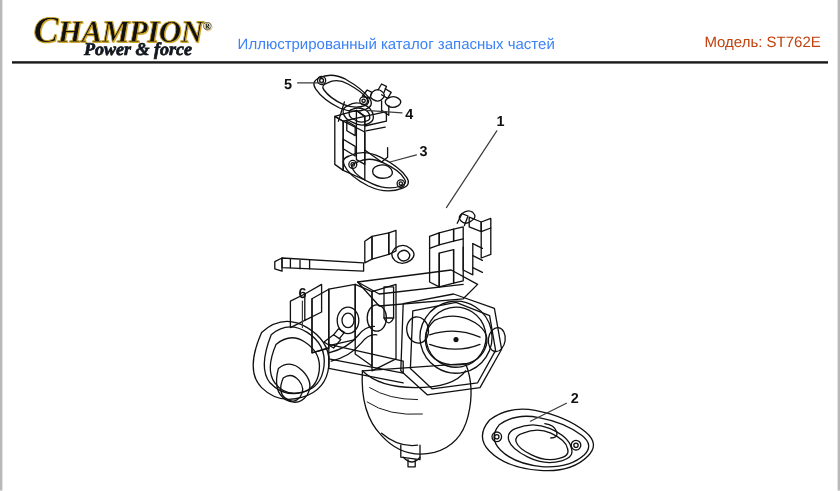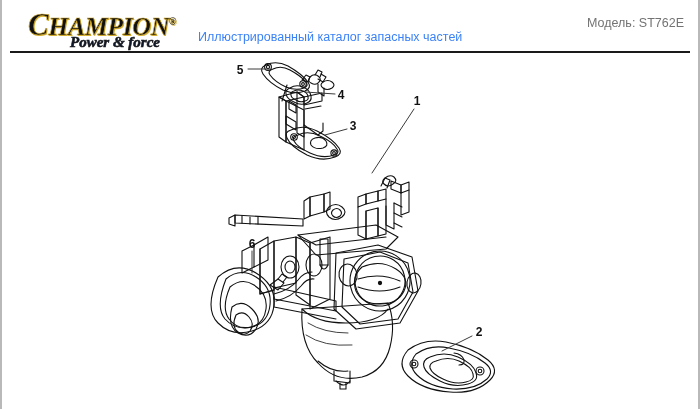--- a/index.html
+++ b/index.html
@@ -85,23 +85,23 @@
     position: absolute;
     left: 196px;
     top: 30px;
     font-size: 12.5px;
     color: #3b82f6;
     white-space: nowrap;
   }
   #header-model {
     position: absolute;
     right: 14px;
-    top: 16px;
+    top: 28px;
     font-size: 12.5px;
-    color: #737373;
+    color: #c2410c;
     white-space: nowrap;
   }
 
   
   #drawing {
     position: absolute;
     left: 0;
     top: 53px;
     width: 700px;
     height: 356px;

